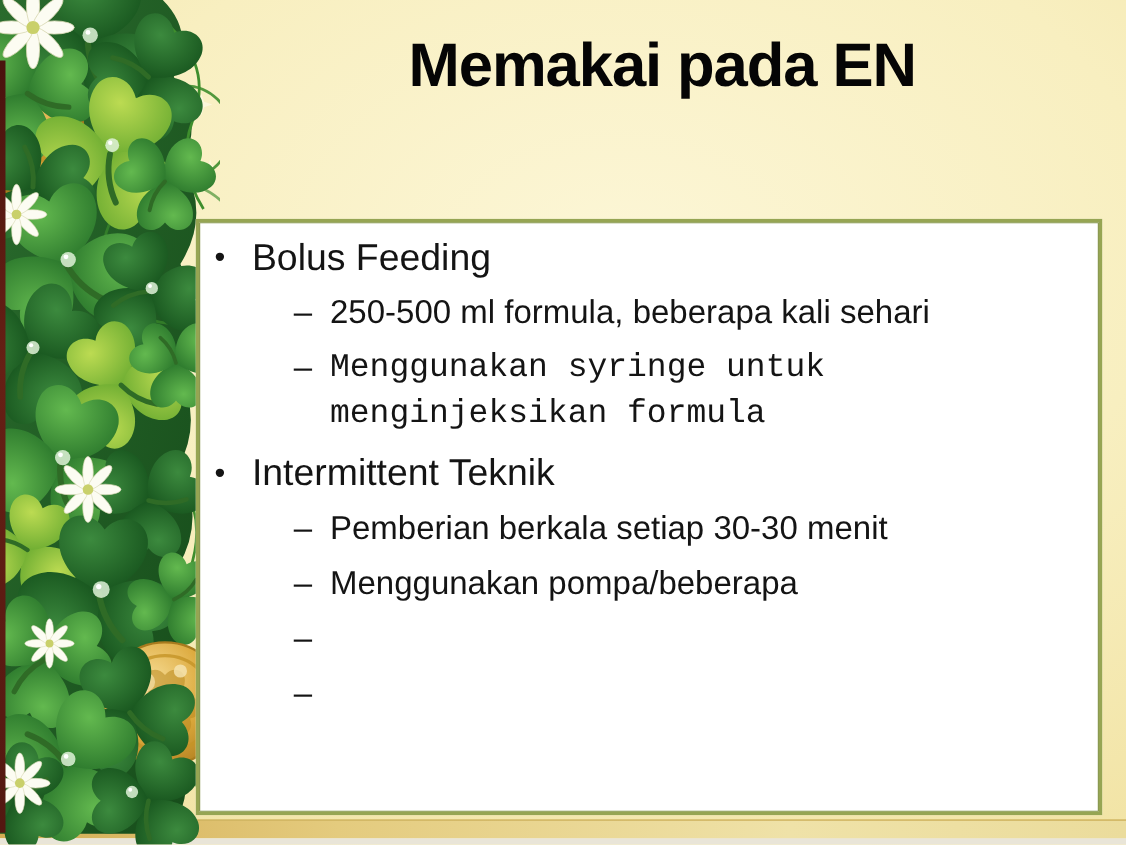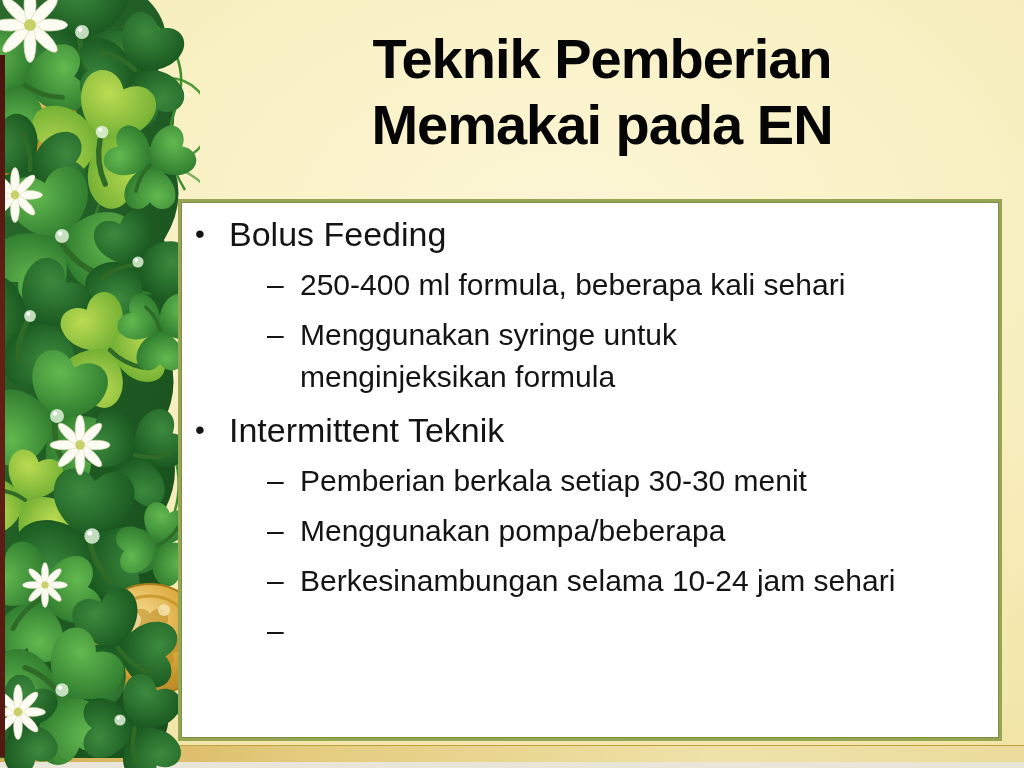--- a/index.html
+++ b/index.html
@@ -54,21 +54,21 @@
   .l1 .mk{
     display:inline-block;width:34px;font-size:28px;vertical-align:top;
   }
   .l2{
     font-size:30px;line-height:42px;margin:8px 0 8px 72px;
     display:flex;
   }
   .l2 .mk{
     flex:0 0 33px;
   }
-  .wrap480{max-width:480px;}
+  .wrap480{max-width:480px;font-family:Liberation Mono, monospace;}
   .tx{display:inline-block;}
 </style>
 </head>
 <body>
 
 <div class="slide">
 
   <div class="bottom-strip"></div>
   <div class="bottom-edge"></div>
 
@@ -185,54 +185,52 @@
     <use href="#dew" transform="translate(57,416)"></use>
     <use href="#dew" transform="translate(92,536) scale(1.1)"></use>
     <use href="#dew" transform="translate(138,262) scale(0.8)"></use>
     <use href="#dew" transform="translate(62,690) scale(0.95)"></use>
     <use href="#dew" transform="translate(120,720) scale(0.8)"></use>
   </svg>
 
   <div class="maroon-strip"></div>
 
   <div class="title">
-    <div>Teknik Pemberian</div>
     <div>Memakai pada EN</div>
   </div>
 
   <div class="content-box">
     <div class="box-content">
 
       <div class="l1">
         <span class="mk">•</span><span class="tx">Bolus Feeding</span>
       </div>
       <div class="l2">
         <span class="mk">–</span>
-          <span class="tx">250-400 ml formula, beberapa kali sehari</span>
+          <span class="tx">250-500 ml formula, beberapa kali sehari</span>
       </div>
       <div class="l2">
         <span class="mk">–</span>
           <span class="tx wrap480">Menggunakan syringe untuk menginjeksikan formula</span>
       </div>
 
       <div class="l1">
         <span class="mk">•</span><span class="tx">Intermittent Teknik</span>
       </div>
       <div class="l2">
         <span class="mk">–</span>
           <span class="tx">Pemberian berkala setiap 30-30 menit</span>
       </div>
       <div class="l2">
         <span class="mk">–</span>
           <span class="tx">Menggunakan pompa/beberapa</span>
       </div>
 
       <div class="l2">
         <span class="mk">–</span>
-          <span class="tx">Berkesinambungan selama 10-24 jam sehari</span>
       </div>
       <div class="l2">
         <span class="mk">–</span>
       </div>
 
     </div>
   </div>
 </div>
 
 </body></html>

